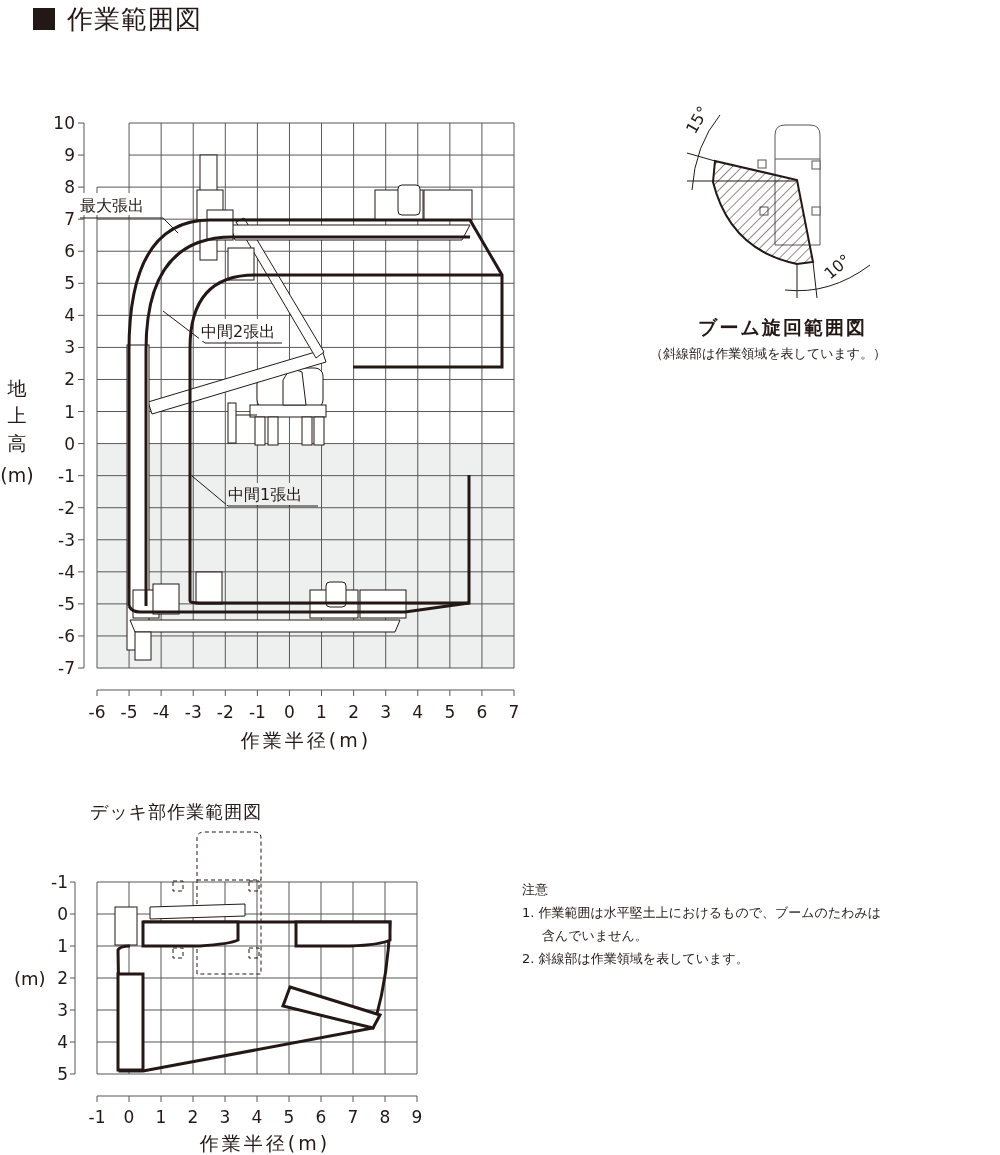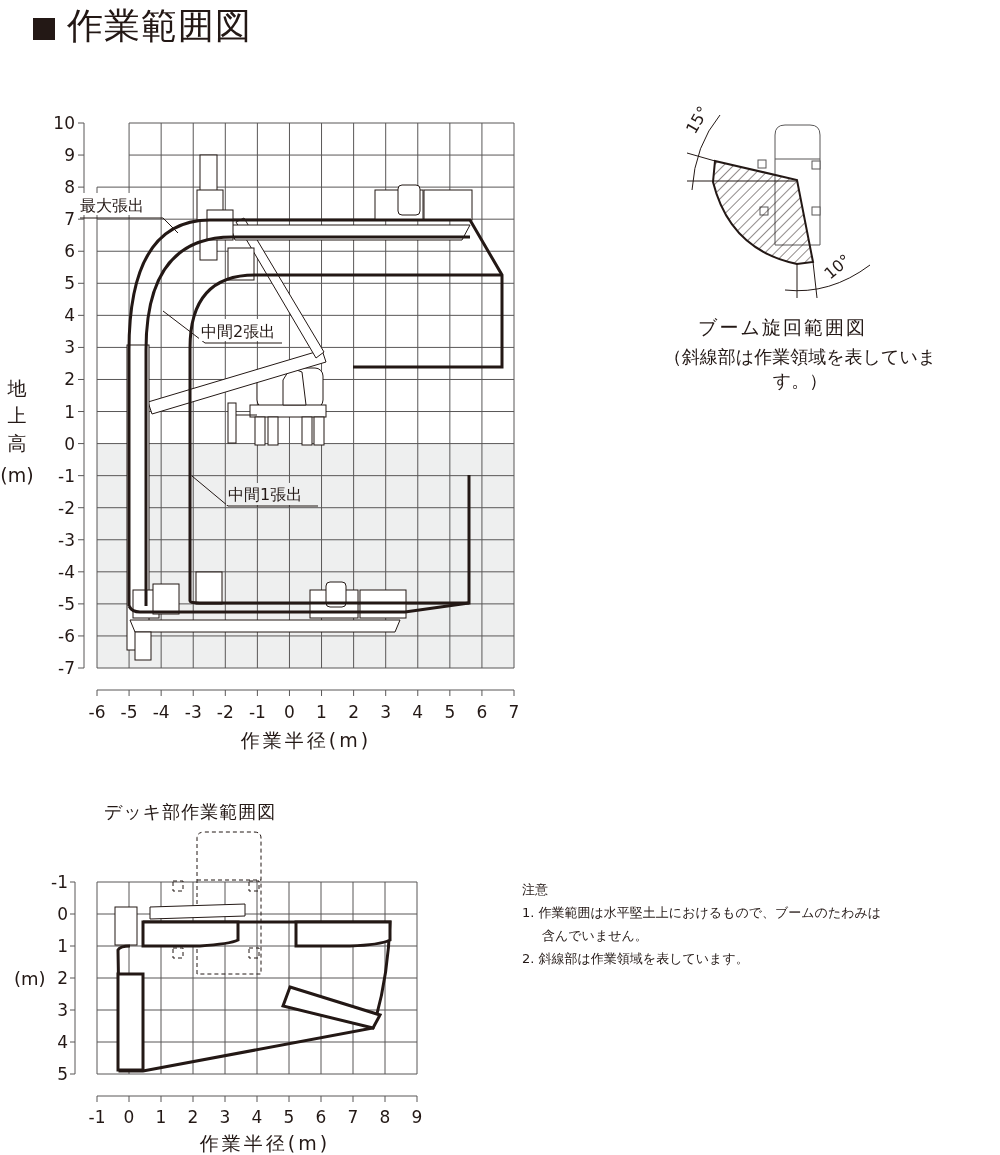--- a/index.html
+++ b/index.html
@@ -1,27 +1,27 @@
 <!DOCTYPE html>
 <html><head>
 <meta charset="utf-8">
 <style>
   html, body { margin:0; padding:0; background:#ffffff; }
   body { width:1000px; height:1155px; position:relative; overflow:hidden;
          font-family:"DejaVu Sans", "Liberation Sans", sans-serif; color:#231815; }
   .abs { position:absolute; }
-  #page-title { left:33px; top:2px; font-size:36px; letter-spacing:1px; white-space:nowrap; }
+  #page-title { left:33px; top:2px; font-size:26px; letter-spacing:1px; white-space:nowrap; }
   #page-title .sq { display:inline-block; width:22px; height:22px; background:#231815; margin-right:12px; vertical-align:-2px; }
   svg text { font-family:"DejaVu Sans", "Liberation Sans", sans-serif; fill:#231815; }
   .notes { left:522px; top:878px; font-size:13px; line-height:23px; white-space:nowrap; }
   .notes .indent { padding-left:20px; }
   .rot-cap { left:650px; top:315px; width:300px; text-align:left; }
-  .rot-title { font-size:19px; letter-spacing:2px; padding-left:48px; }
-  .rot-sub { font-size:18px; margin-top:4px;text-align:center; }
-  .deck-title { left:104px; top:800px; font-size:18px; letter-spacing:1px; }
+  .rot-title { font-size:19px; letter-spacing:2px; padding-left:48px;font-weight:bold; }
+  .rot-sub { font-size:13px; margin-top:4px; }
+  .deck-title { left:90px; top:800px; font-size:18px; letter-spacing:1px; }
 </style>
 </head>
 <body>
 
 <div id="page-title" class="abs">
   <span class="sq"></span><span>作業範囲図</span>
 </div>
 
 <svg class="abs" style="left:0;top:0" width="560" height="760">
 

